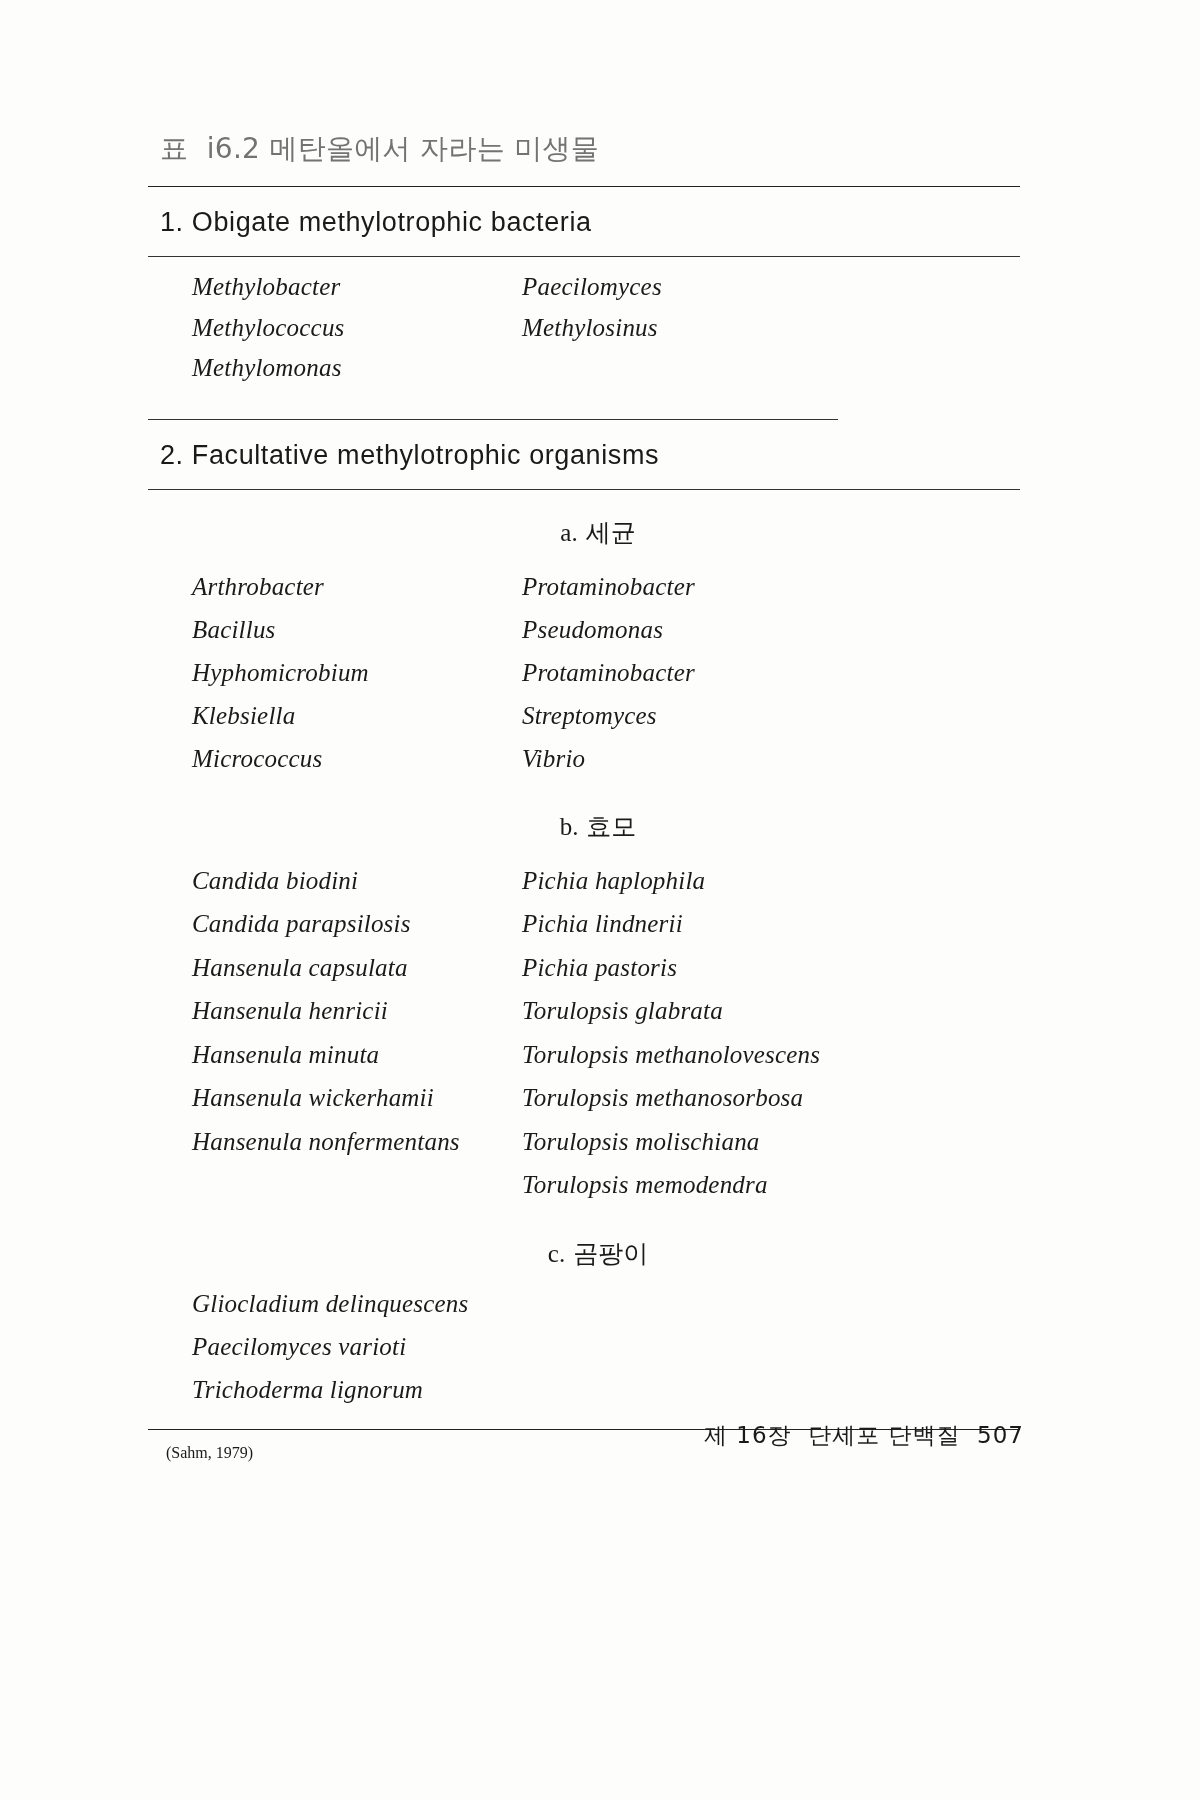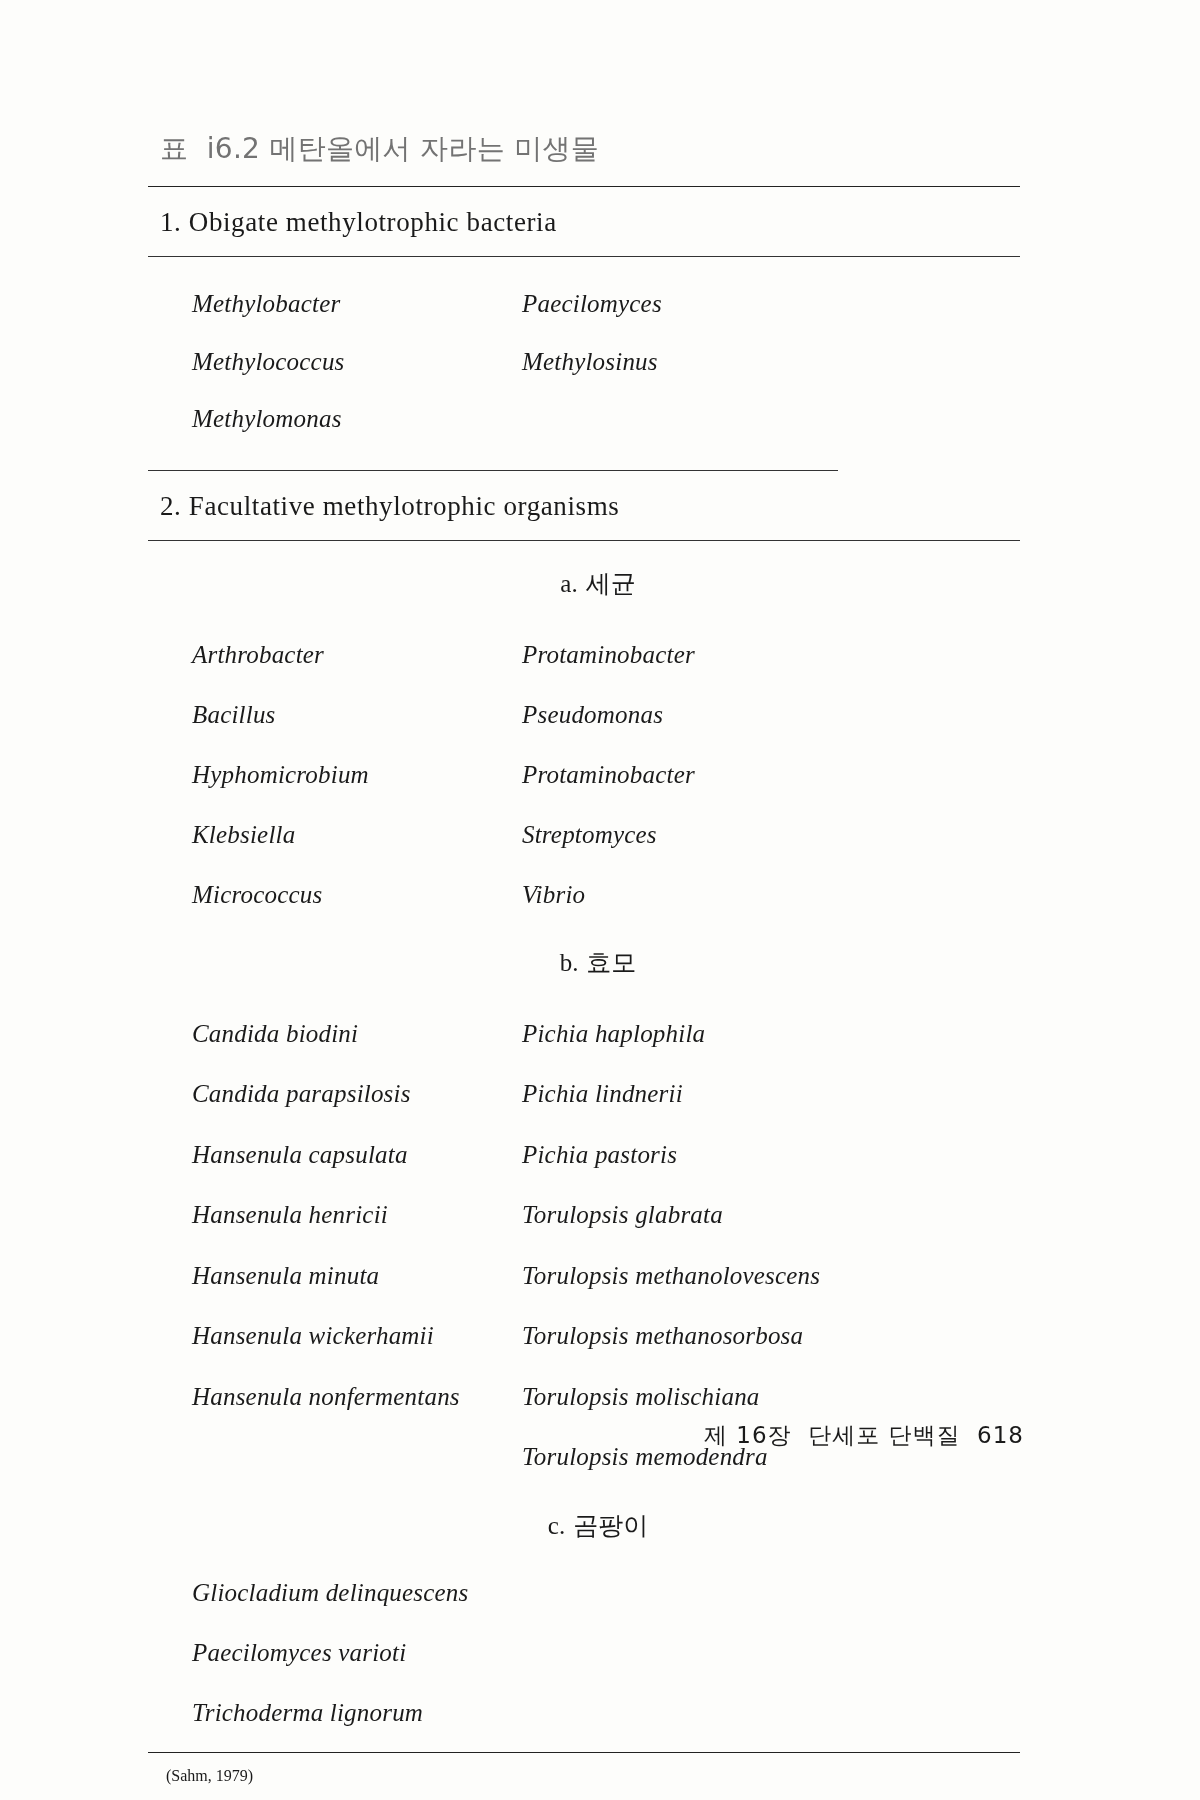--- a/index.html
+++ b/index.html
@@ -52,21 +52,21 @@
   .rule.short {
     width: 690px;
   }
   .rule.bottom {
     border-top: 1.8px solid #222;
   }
 
   
   .section-head {
     font-size: 27px;
-    font-family: Liberation Serif, serif;
+    font-family: Liberation Sans, sans-serif;
     letter-spacing: 0.6px;
     padding: 20px 0 18px 12px;
   }
   .sub-head {
     font-size: 25px;
     padding: 26px 0 6px 28px;
     font-family: "DejaVu Sans", sans-serif;
     text-align: center;
   }
   .sub-head .marker {
@@ -85,21 +85,20 @@
   }
   .sp-col.left { width: 330px; padding-left: 44px; }
   .sp-col.right { width: 430px; }
   .sp {
     font-style: italic;
     font-size: 25px;
     line-height: 1.62;
     font-family: "Liberation Serif", serif;
     letter-spacing: 0.2px;
     white-space: pre;
-    margin-top: 17px;
   }
   .sp.wide { line-height: 1.72; }
 
   .sp-block.spaced .sp { line-height: 1.74; }
 
   
   .sp-single {
     padding: 6px 0 4px 44px;
     display: flex;
     flex-direction: column;
@@ -222,14 +221,14 @@
       <span class="sp wide">Paecilomyces varioti</span>
       <span class="sp wide">Trichoderma lignorum</span>
     </div>
 
     <div class="spacer-a"></div>
     <hr class="rule bottom">
 
     <div class="source">(Sahm, 1979)</div>
   </div>
 
-  <div class="folio">제 16장  단세포 단백질  618</div>
+  <div class="folio">제 16장  단세포 단백질  507</div>
 </div>
 
 </body></html>

